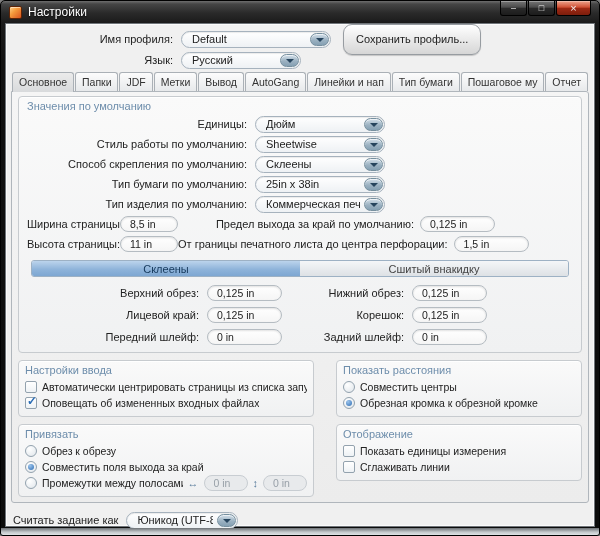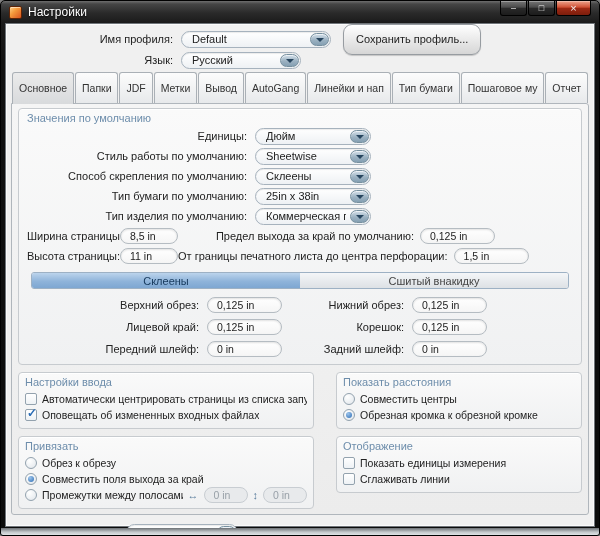--- a/index.html
+++ b/index.html
@@ -35,28 +35,28 @@
   .dropdown { position:relative; height:17px; background:linear-gradient(#ffffff,#eef1f4);
     border:1px solid #a6b2bd; border-radius:9px; display:flex; align-items:center;
     padding:0 24px 0 10px; box-shadow:inset 0 1px 1px rgba(0,0,0,.08); cursor:default; }
   .dd-value { white-space:nowrap; overflow:hidden; }
   .dd-btn { position:absolute; right:1px; top:1px; bottom:1px; width:19px; border-radius:8px;
     border:1px solid #77909f; background:linear-gradient(180deg,#d4e0ea,#9cb2c2 55%,#85a0b3);
     display:flex; align-items:center; justify-content:center; box-shadow:inset 0 1px 0 rgba(255,255,255,.6); }
   .dd-arrow { width:0; height:0; border-left:4px solid transparent; border-right:4px solid transparent;
     border-top:4px solid #27455e; margin-top:1px; }
 
-  .w150{width:150px;} .w120{width:120px;} .w130{width:116px;} .w112{width:112px;}
+  .w150{width:150px;} .w120{width:120px;} .w130{width:130px;} .w112{width:112px;}
 
   .btn { margin-left:12px; height:31px; padding:0 12px; border:1px solid #979ca1; border-radius:9px;
     background:linear-gradient(180deg,#ffffff,#e8e8e8 55%,#d6d6d6); font-family:inherit; font-size:11px;
     color:#222; box-shadow:0 1px 1px rgba(0,0,0,.18), inset 0 1px 0 #fff; cursor:default; }
 
   .tabstrip { display:flex; margin-top:3px; padding-left:1px; position:relative; z-index:2; }
-  .tab { font-size:10.5px; padding:9px 6px; border:1px solid #aab0b6; border-bottom:none;
+  .tab { font-size:10.5px; padding:3px 6px; border:1px solid #aab0b6; border-bottom:none;
     border-radius:3px 3px 0 0; background:linear-gradient(#fcfcfc,#e7e9eb); margin-right:1px;
     color:#333; white-space:nowrap; overflow:hidden; min-width:0; cursor:default; }
   .tab.active { background:linear-gradient(#ebebeb,#d8dadc); margin-bottom:-1px; padding-bottom:4px; }
 
   .panel { border:1px solid #b0b6bc; background:linear-gradient(#f5f5f5,#ececec);
     border-radius:0 3px 3px 3px; padding:4px 6px 5px; }
 
   .group { border:1px solid #c7cbcf; border-radius:4px; background:linear-gradient(#fafafa,#f0f1f2);
     padding:2px 8px 5px; box-shadow:inset 0 1px 0 #fff; }
   .group-title { color:#6d8dab; padding:1px 0 3px; }

